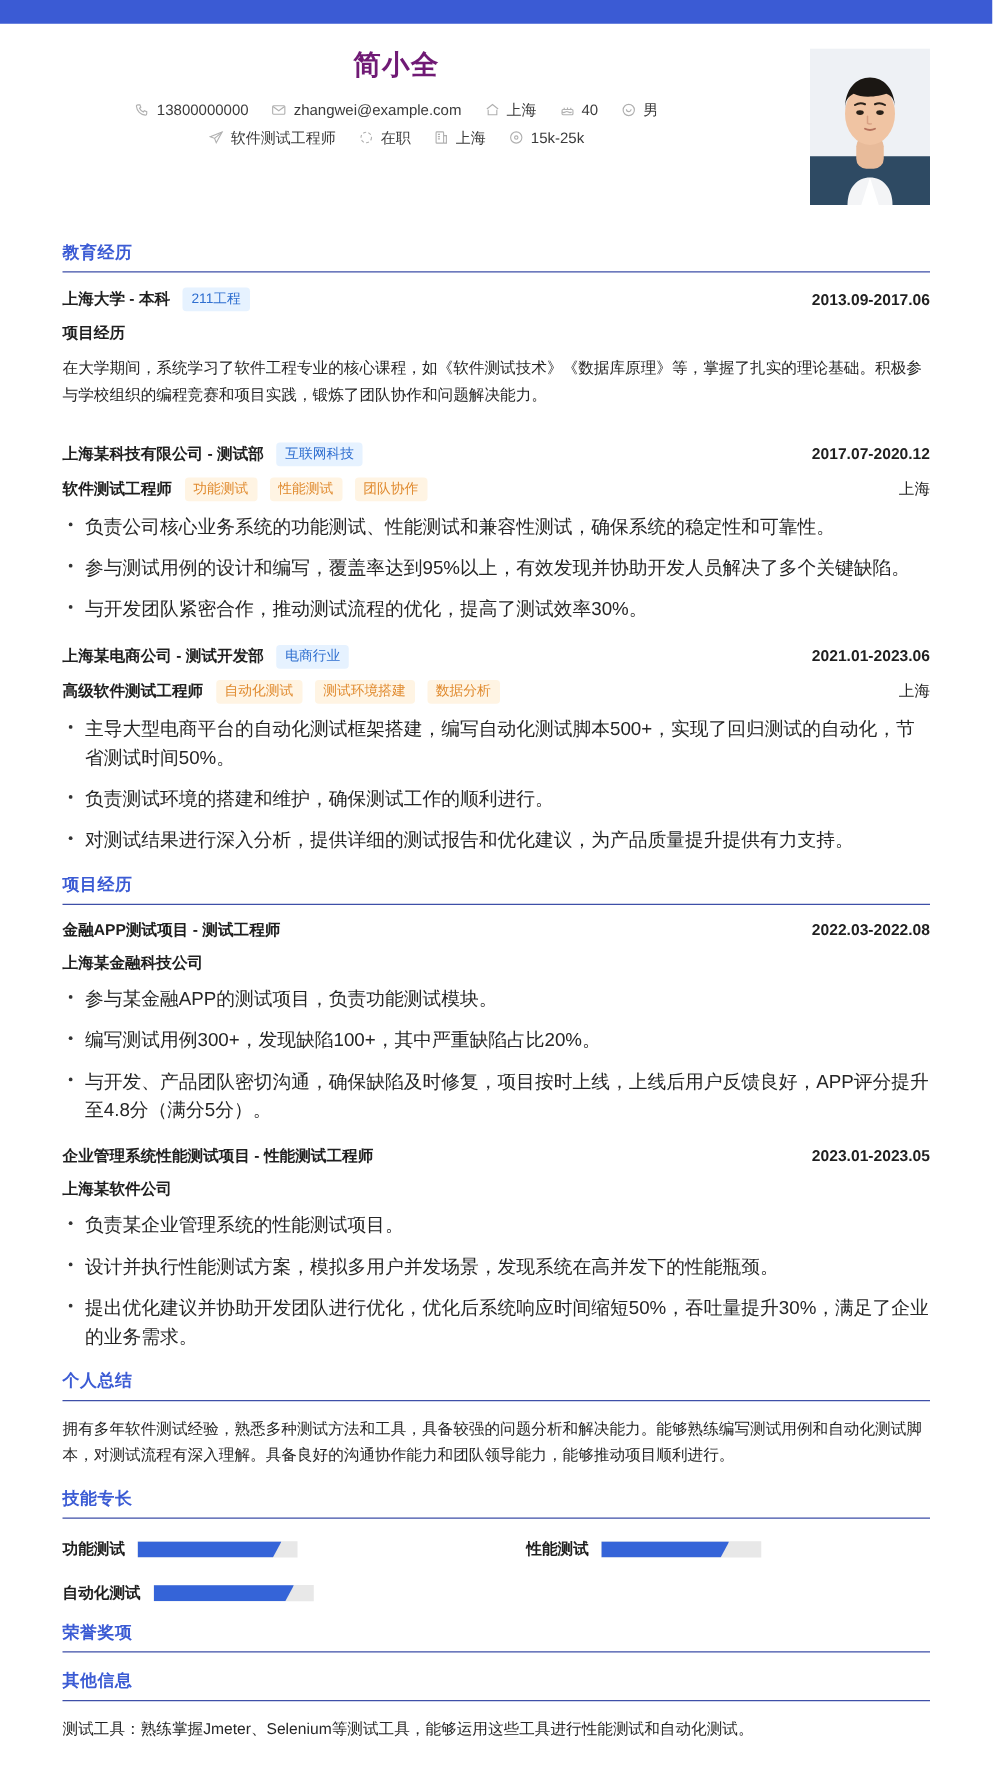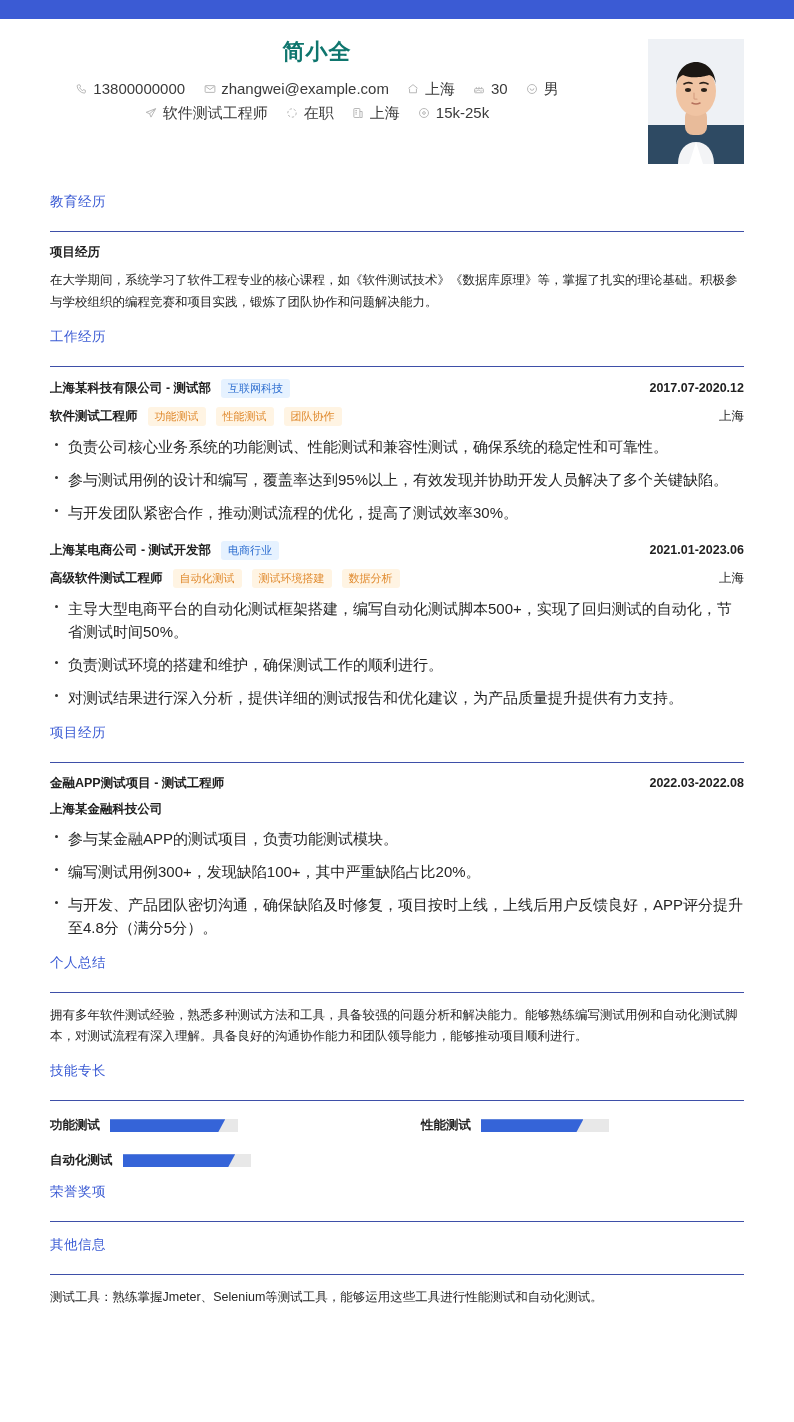--- a/index.html
+++ b/index.html
@@ -31,33 +31,33 @@
     padding-top: 20px;
     min-height: 160px;
   }
   .header-center {
     padding-right: 160px;
     text-align: center;
   }
   .cand-name {
     font-size: 22px;
     font-weight: bold;
-    color: #0f766e;
+    color: #701a75;
     letter-spacing: 1px;
     margin: 0 0 16px 0;
     line-height: 1.2;
   }
   .meta-row {
     display: flex;
     flex-wrap: wrap;
     justify-content: center;
     align-items: center;
     gap: 0;
     margin-bottom: 9px;
-    font-size: 15px;
+    font-size: 12px;
     color: #3a3a3a;
   }
   .meta-item {
     display: inline-flex;
     align-items: center;
     margin: 0 9px;
     white-space: nowrap;
   }
   .meta-item .mi {
     display: inline-flex;
@@ -80,23 +80,23 @@
     height: 125px;
     overflow: hidden;
     background: #e9edf2;
   }
   .photo svg { display: block; }
 
   
   .section { margin-top: 14px; }
   .section-title {
     font-size: 13.5px;
-    font-weight: normal;
+    font-weight: bold;
     color: #3b5bd4;
-    padding-bottom: 20px;
+    padding-bottom: 6px;
     border-bottom: 1.4px solid #3e4fa8;
     letter-spacing: 0.5px;
   }
   .section-body { padding-top: 12px; }
 
   
   .entry { margin-bottom: 6px; }
   .entry + .entry { margin-top: 16px; }
   .entry-line {
     display: flex;
@@ -291,21 +291,21 @@
         </span>
 
         <span class="meta-item">
           <span class="mi">
             <svg width="12" height="12" viewBox="0 0 16 16" fill="none" stroke="currentColor" stroke-width="1.2">
                 <rect x="2.2" y="7.5" width="11.6" height="5.5" rx="1"></rect>
                 <path d="M4.5 7.5V5.5M8 7.5V5.2M11.5 7.5V5.5"></path>
                 <path d="M2.2 10.2c1.2.9 2.2.9 3.4 0s2.2-.9 3.4 0 2.2.9 3.4 0"></path>
               </svg>
           </span>
-          <span class="meta-txt">30</span>
+          <span class="meta-txt">40</span>
         </span>
 
         <span class="meta-item">
           <span class="mi">
             <svg width="12" height="12" viewBox="0 0 16 16" fill="none" stroke="currentColor" stroke-width="1.2">
                 <circle cx="8" cy="8" r="6"></circle>
                 <path d="M5.5 7.2a2.5 2.5 0 0 0 5 0"></path>
               </svg>
           </span>
           <span class="meta-txt">男</span>
@@ -370,28 +370,34 @@
         <path d="M44 64q4 2 8 0" stroke="#b5715c" stroke-width="1.5" fill="none" stroke-linecap="round"></path>
         <path d="M46 54v5.5q1 1 3 .6" stroke="#d8a184" stroke-width="1.2" fill="none" stroke-linecap="round"></path>
       </svg>
     </div>
   </div>
 
   <div class="section">
     <div class="section-title">教育经历</div>
     <div class="section-body">
       <div class="entry">
+        <div class="entry-line">
+          <div class="entry-left">
+            <span class="entry-org">上海大学 - 本科</span>
+            <span class="tag tag-blue">211工程</span>
+          </div>
+          <span class="entry-date">2013.09-2017.06</span>
+        </div>
         <div class="entry-sub">项目经历</div>
         <p class="para">在大学期间，系统学习了软件工程专业的核心课程，如《软件测试技术》《数据库原理》等，掌握了扎实的理论基础。积极参与学校组织的编程竞赛和项目实践，锻炼了团队协作和问题解决能力。</p>
       </div>
     </div>
   </div>
 
   <div class="section">
-    <div class="section-title">工作经历</div>
     <div class="section-body">
 
       <div class="entry">
         <div class="entry-line">
           <div class="entry-left">
             <span class="entry-org">上海某科技有限公司 - 测试部</span>
             <span class="tag tag-blue">互联网科技</span>
           </div>
           <span class="entry-date">2017.07-2020.12</span>
         </div>
@@ -448,20 +454,32 @@
           <span class="entry-date">2022.03-2022.08</span>
         </div>
         <div class="entry-sub">上海某金融科技公司</div>
         <ul class="bullets">
           <li>参与某金融APP的测试项目，负责功能测试模块。</li>
           <li>编写测试用例300+，发现缺陷100+，其中严重缺陷占比20%。</li>
           <li>与开发、产品团队密切沟通，确保缺陷及时修复，项目按时上线，上线后用户反馈良好，APP评分提升至4.8分（满分5分）。</li>
         </ul>
       </div>
 
+      <div class="entry">
+        <div class="entry-line">
+          <span class="entry-org">企业管理系统性能测试项目 - 性能测试工程师</span>
+          <span class="entry-date">2023.01-2023.05</span>
+        </div>
+        <div class="entry-sub">上海某软件公司</div>
+        <ul class="bullets">
+          <li>负责某企业管理系统的性能测试项目。</li>
+          <li>设计并执行性能测试方案，模拟多用户并发场景，发现系统在高并发下的性能瓶颈。</li>
+          <li>提出优化建议并协助开发团队进行优化，优化后系统响应时间缩短50%，吞吐量提升30%，满足了企业的业务需求。</li>
+        </ul>
+      </div>
 
     </div>
   </div>
 
   <div class="section">
     <div class="section-title">个人总结</div>
     <div class="section-body">
       <p class="para">拥有多年软件测试经验，熟悉多种测试方法和工具，具备较强的问题分析和解决能力。能够熟练编写测试用例和自动化测试脚本，对测试流程有深入理解。具备良好的沟通协作能力和团队领导能力，能够推动项目顺利进行。</p>
     </div>
   </div>

